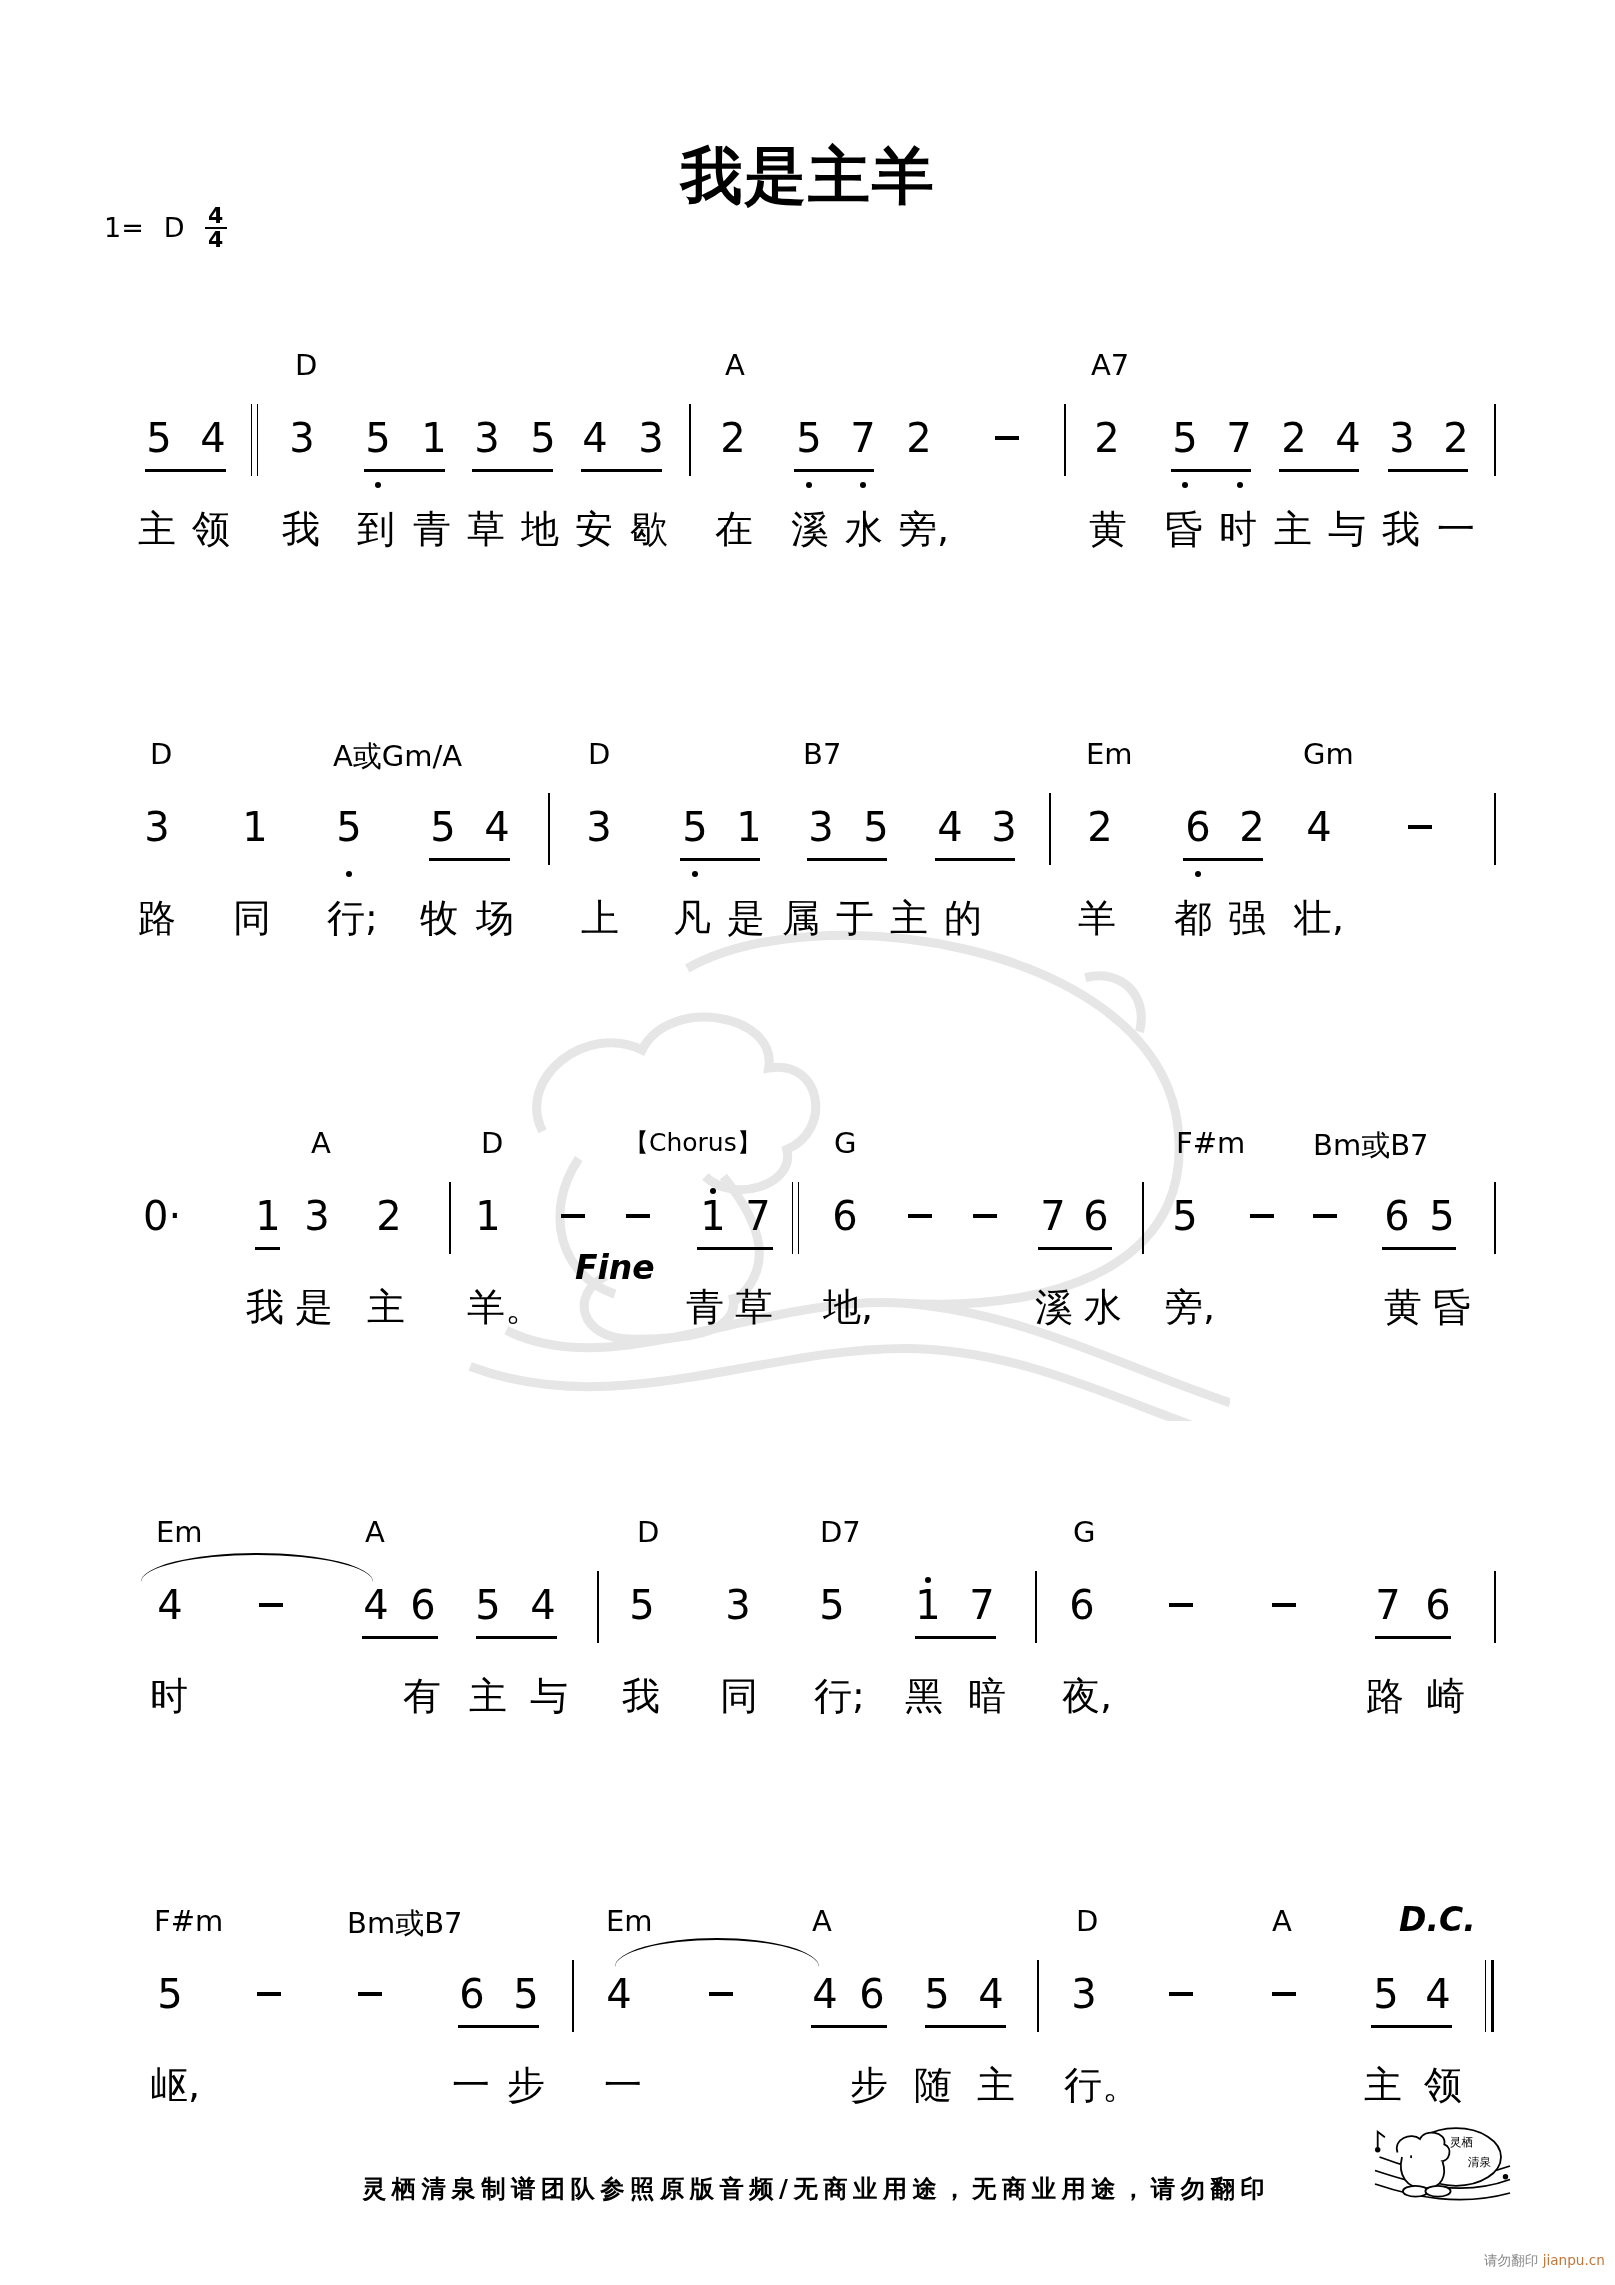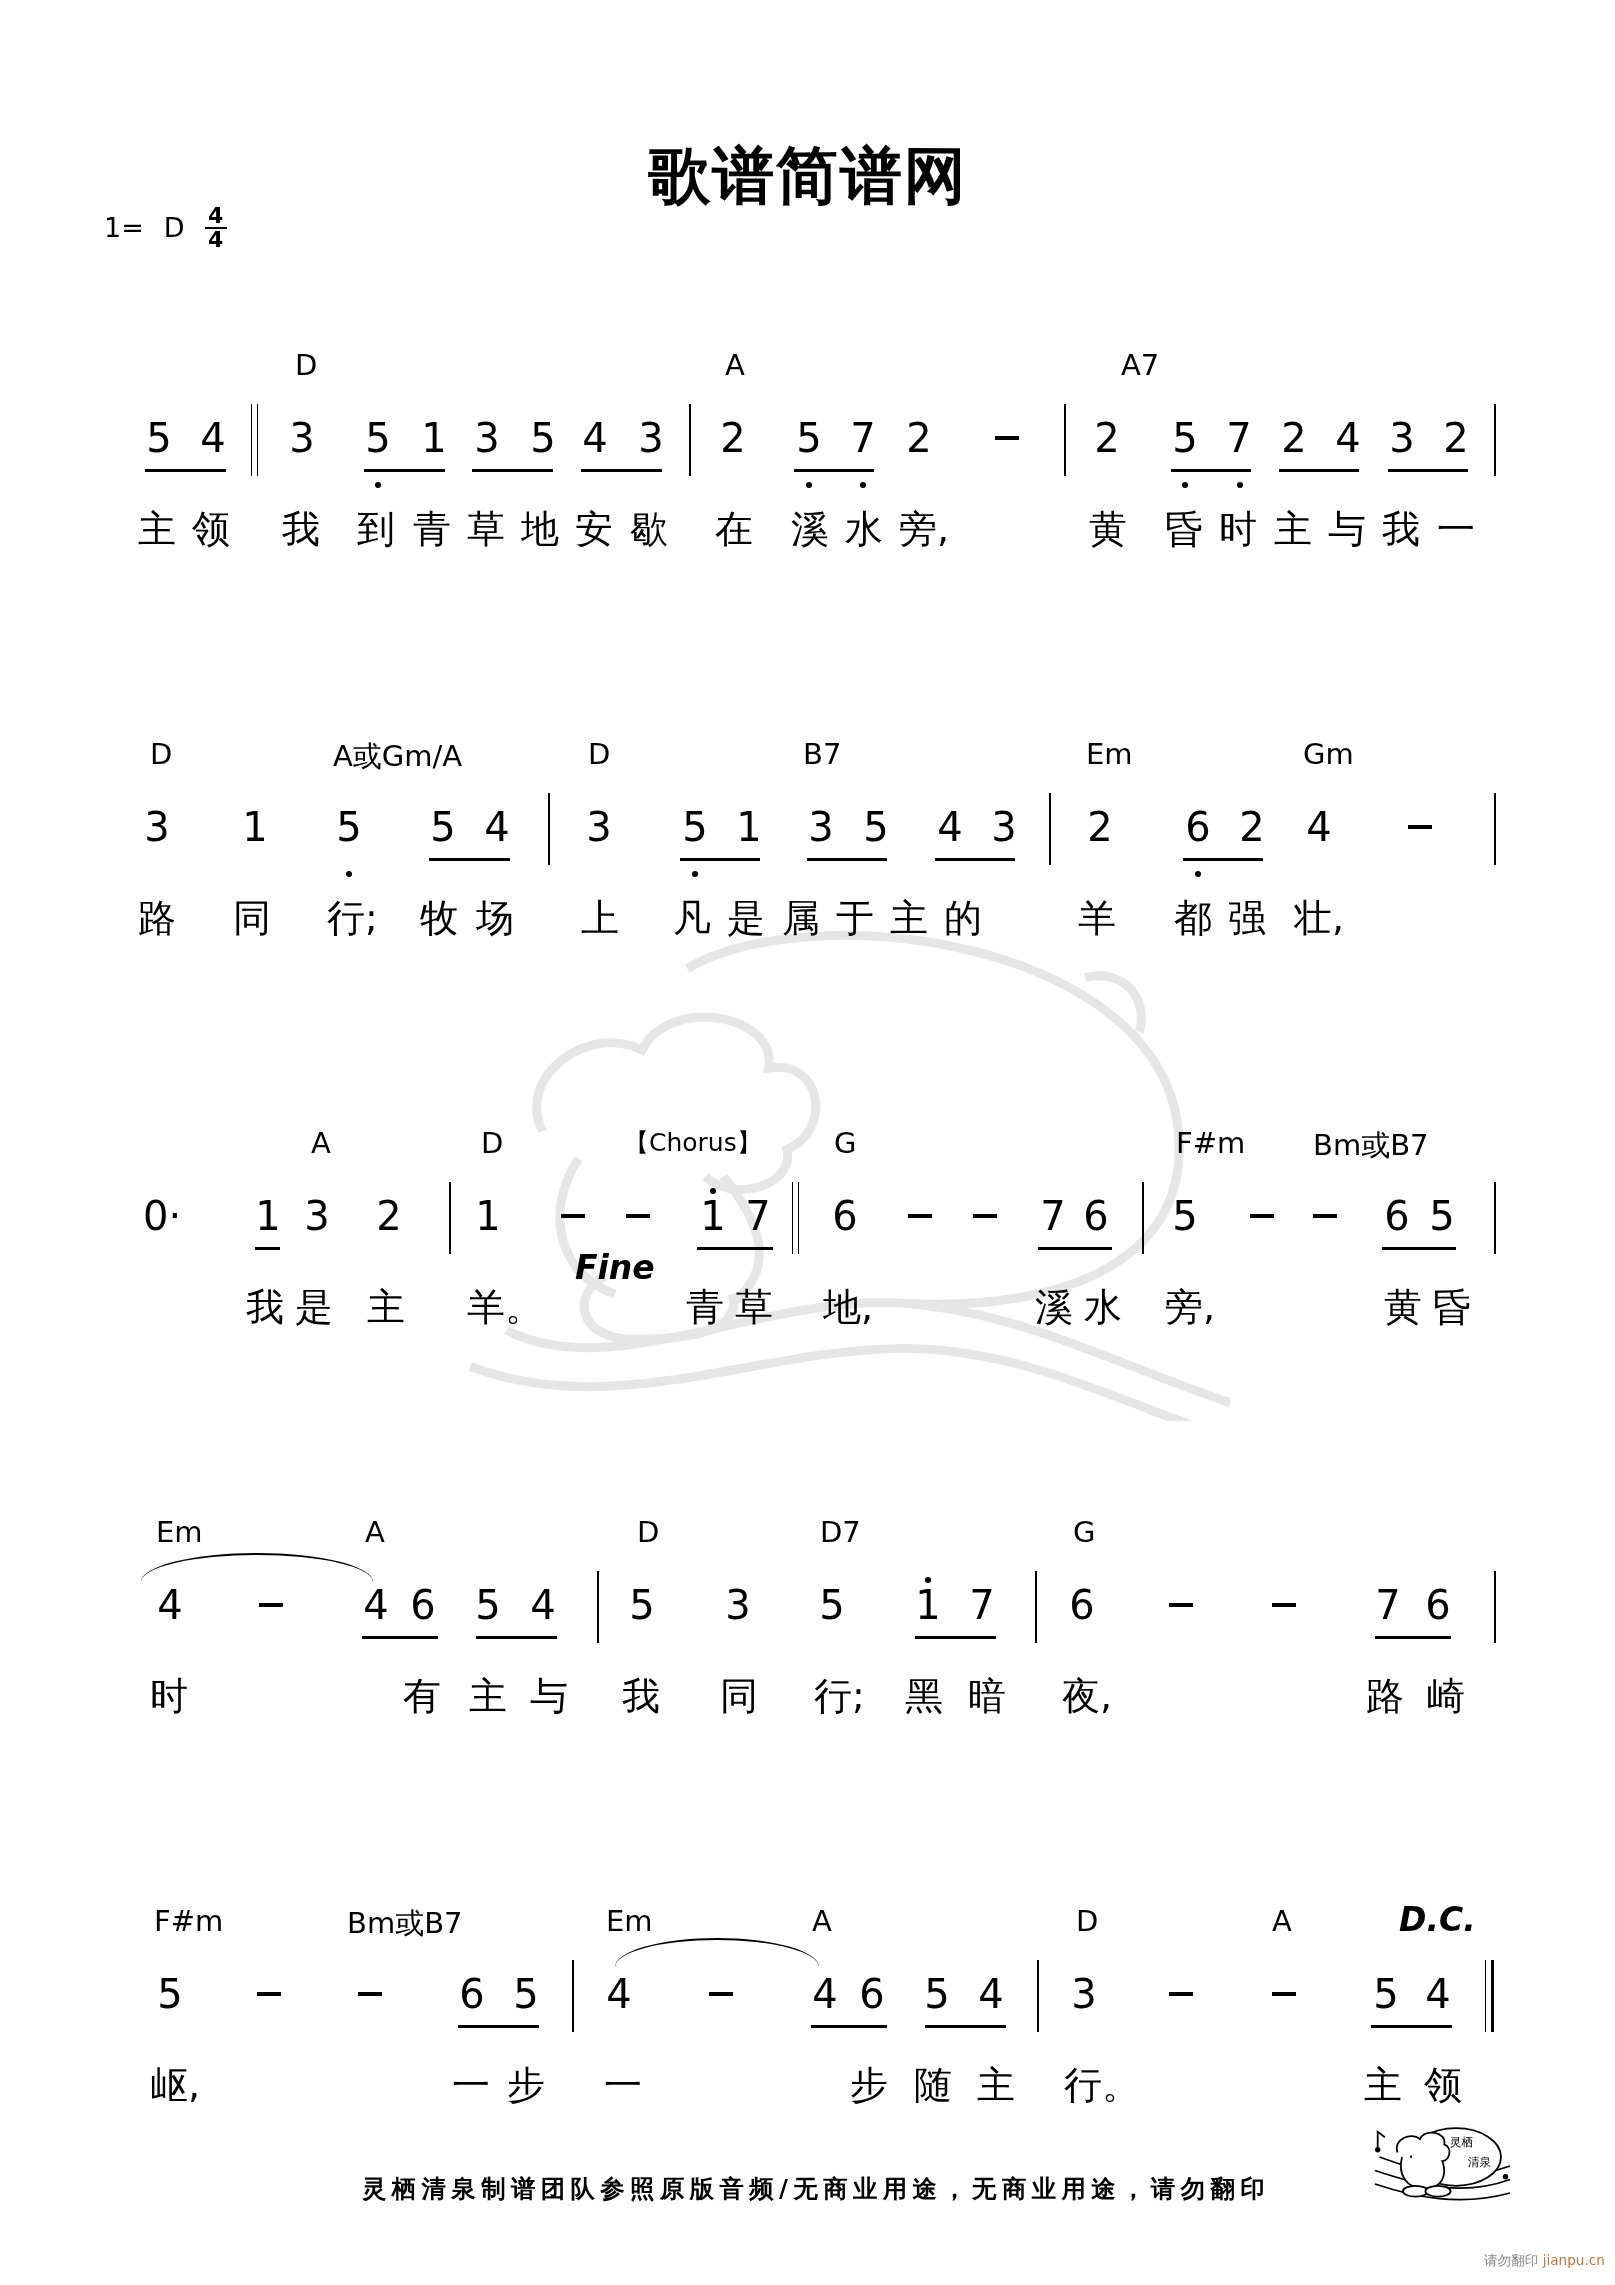--- a/index.html
+++ b/index.html
@@ -24,21 +24,21 @@
   .tie { position:absolute; border-top:2.7px solid #000; border-radius:50% 50% 0 0 / 100% 100% 0 0; height:27px; }
   .fine { position:absolute; font-size:33px; font-weight:bold; font-style:italic; }
   .dc { position:absolute; font-size:33px; font-weight:bold; font-style:italic; }
   .footer { left:362px; top:2173px; font-size:24.4px; font-weight:bold; font-family:"DejaVu Serif", serif; letter-spacing:5.4px; }
   .watermark { left:1484px; top:2252px; font-size:13.6px; color:#888; }
   .watermark span.url { color:#c0763a; }
 </style>
 </head>
 <body>
 
-<div class="abs title">歌谱简谱网</div>
+<div class="abs title">我是主羊</div>
 <div class="abs key">
   <span>1=</span>
   <span>D</span>
   <span class="timesig">
     <span>4</span>
     <span class="bar"></span>
     <span>4</span>
   </span>
 </div>
 
@@ -51,21 +51,21 @@
     <path d="M320 290 C 360 340, 380 390, 330 430"></path>
     <path d="M80 460 C 200 520, 360 420, 520 430 C 650 440, 760 500, 880 540"></path>
     <path d="M40 500 C 200 560, 360 480, 520 480 C 650 480, 760 540, 880 580"></path>
     <path d="M190 400 C 150 420, 160 470, 220 470 C 290 470, 340 460, 330 420"></path>
   </g>
 </svg>
 
 <div class="row" style="top:348px;">
   <span class="chord" style="left:295px">D</span>
   <span class="chord" style="left:725px">A</span>
-  <span class="chord" style="left:1121px">A7</span>
+  <span class="chord" style="left:1091px">A7</span>
 
   <span class="note" style="left:141px">5</span>
   <span class="note" style="left:195px">4</span>
   <div class="ul" style="left:145px;width:81px"></div>
   <div class="dbl" style="left:251px"></div>
 
   <span class="note" style="left:284px">3</span>
   <span class="note" style="left:360px">5</span>
   <span class="note" style="left:416px">1</span>
   <div class="ul" style="left:364px;width:81px"></div>

